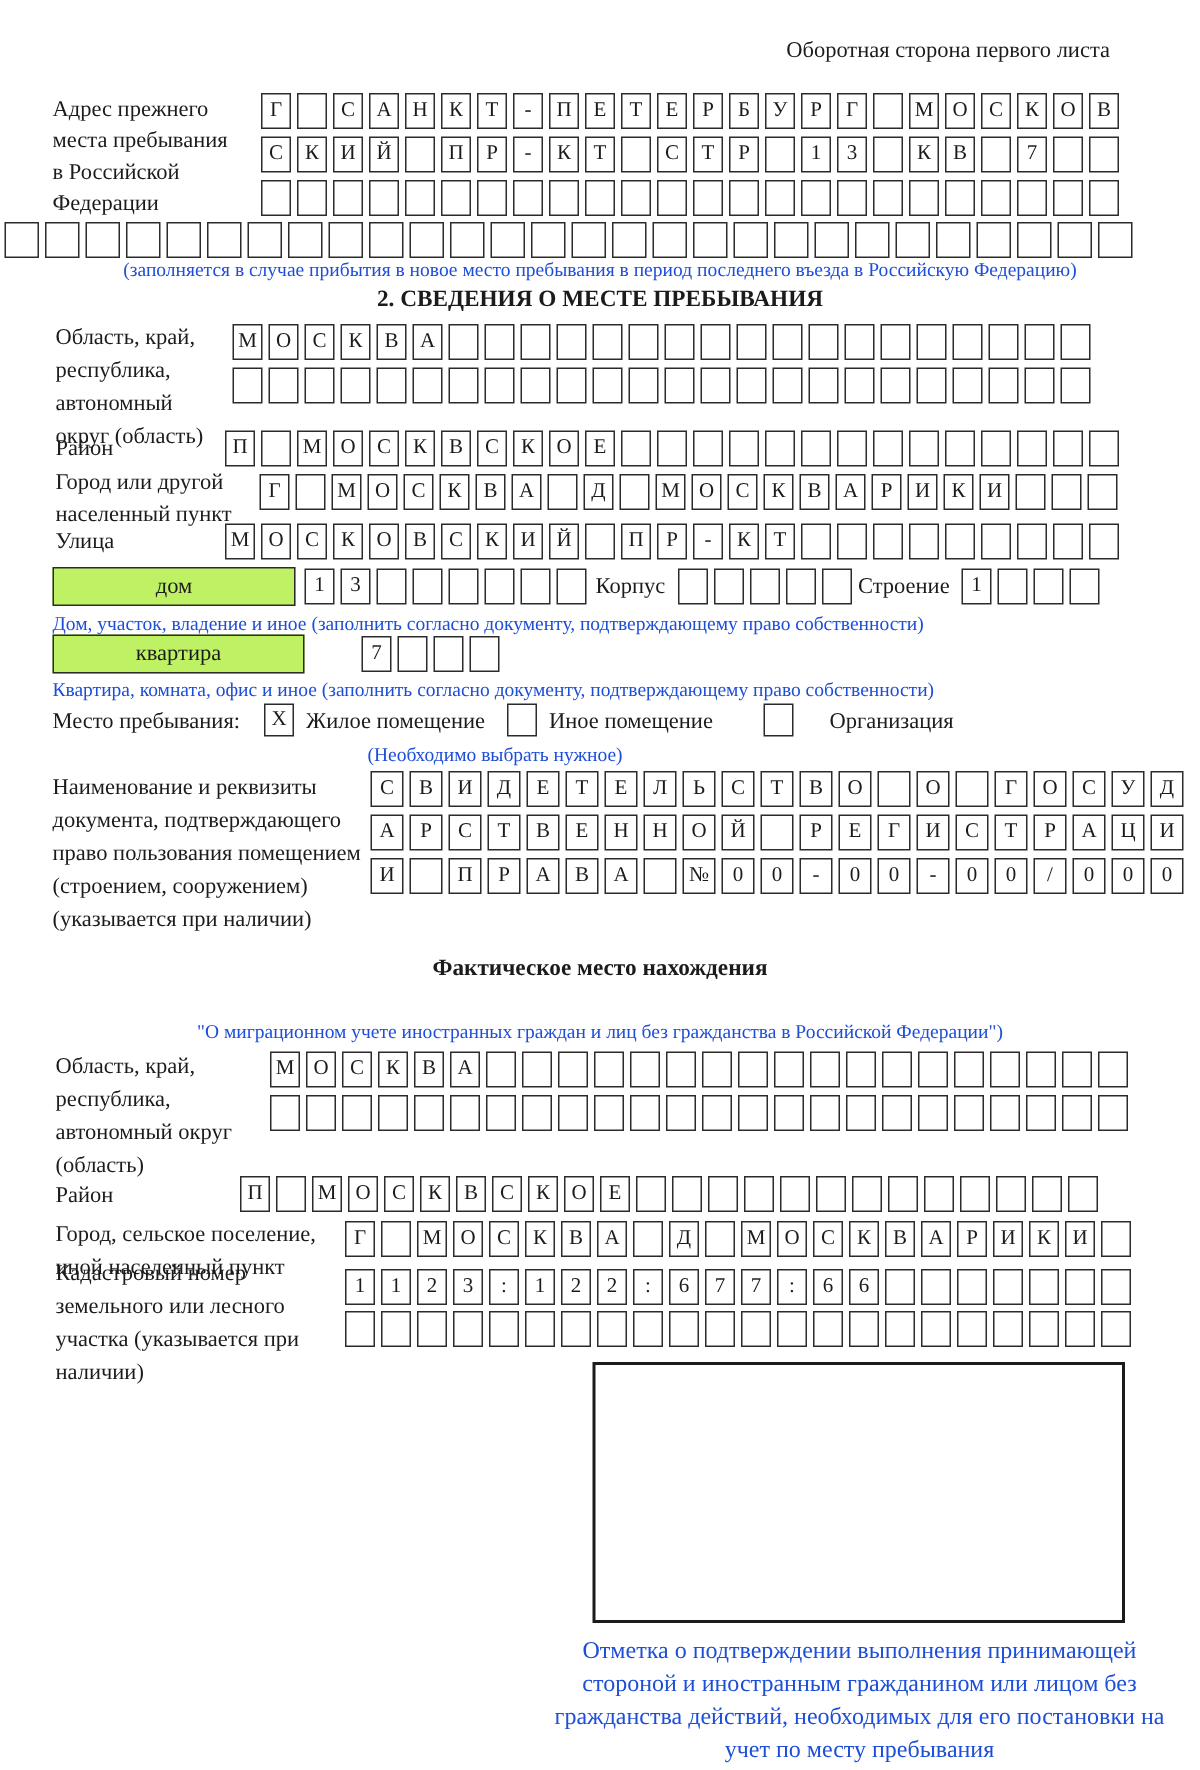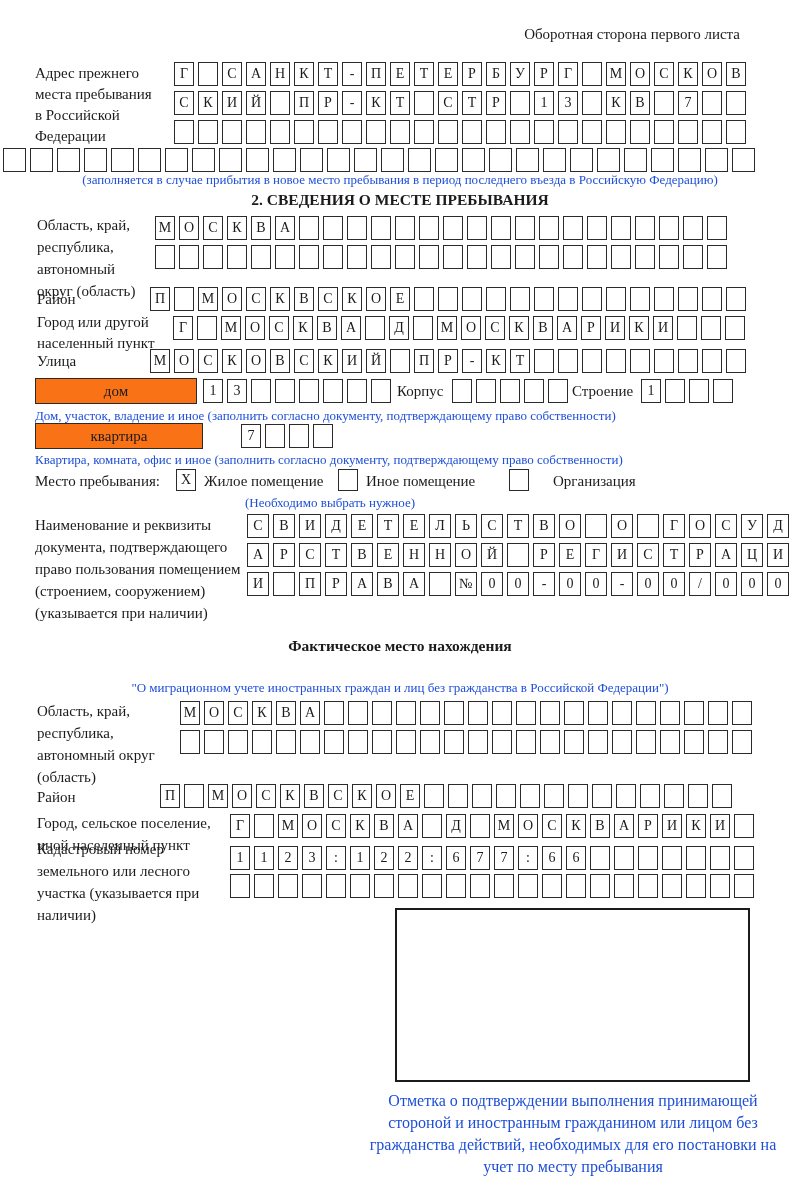--- a/index.html
+++ b/index.html
@@ -24,21 +24,21 @@
     border:1.5px solid #2b2b2b;
     display:inline-flex; align-items:center; justify-content:center;
     font-size:14px; font-family:"Liberation Serif","DejaVu Serif",serif;
     flex:0 0 auto; background:#fff;
   }
   .boxrow.wide .cell { width:22px; }
   .boxrow.xwide .cell { width:23px; }
   .namedrect {
     border:1.5px solid #2b2b2b; height:26px;
     display:flex; align-items:center; justify-content:center;
-    font-size:15px; background:#f97316;
+    font-size:15px; background:#bef264;
   }
   .checkbox {
     width:20px; height:22px; border:1.5px solid #2b2b2b;
     display:inline-flex; align-items:center; justify-content:center;
     font-size:14px; background:#fff;
   }
   .stamp {
     border:2px solid #1b1b1b; background:#fff;
   }
 </style>

